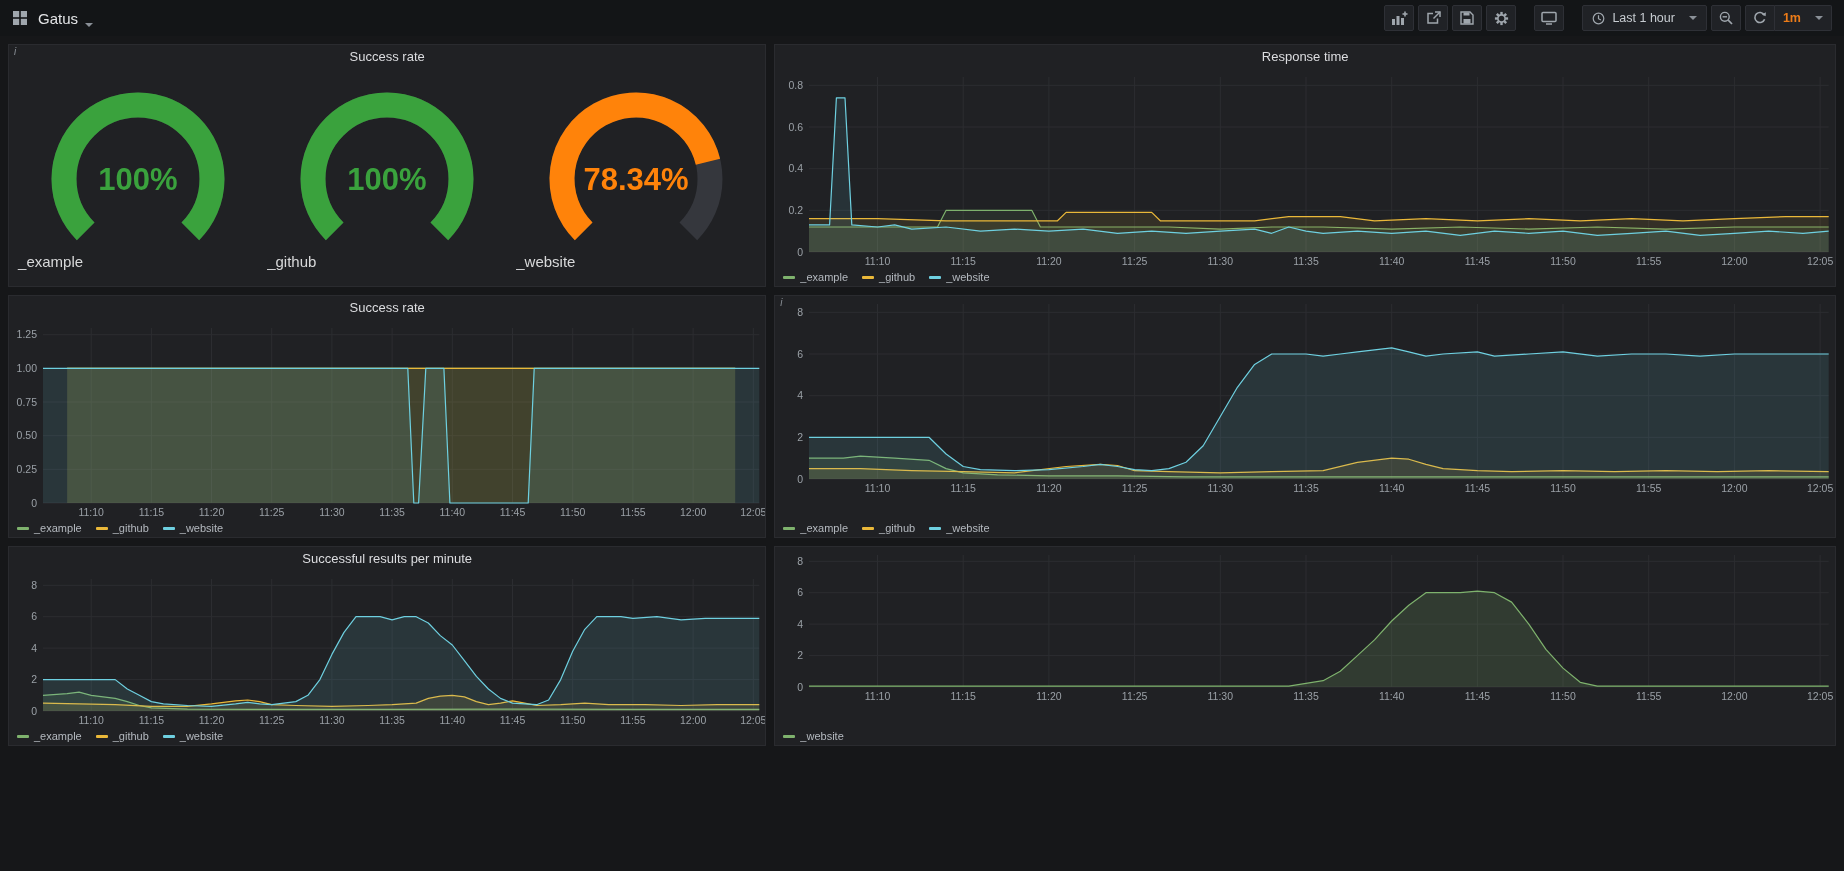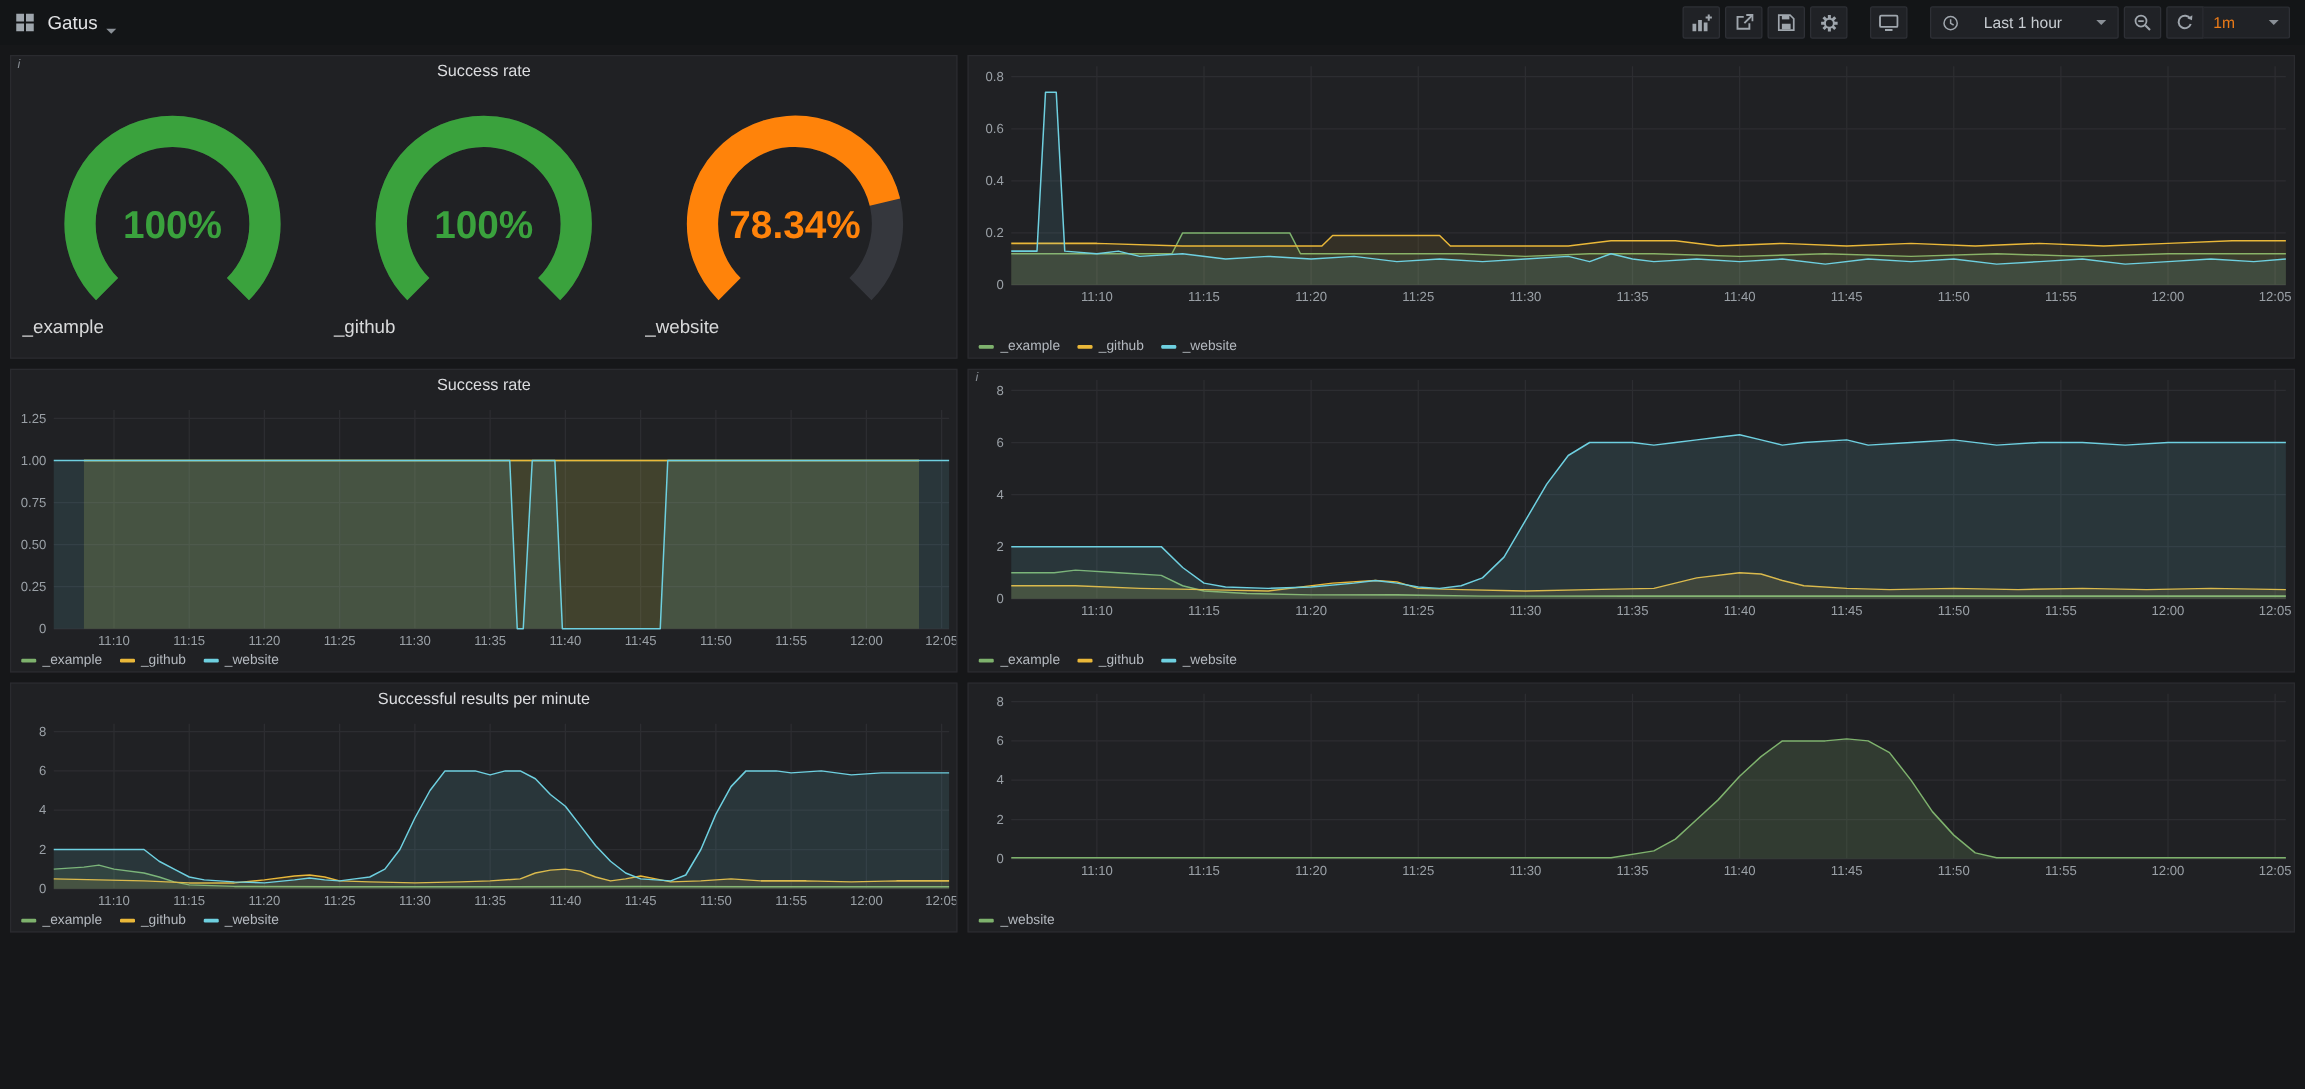--- a/index.html
+++ b/index.html
@@ -3,27 +3,27 @@
 <meta charset="utf-8">
 <style>
   *{margin:0;padding:0;box-sizing:border-box}
   html,body{width:1844px;height:871px;background:#161719;font-family:"Liberation Sans",sans-serif;color:#d8d9da;overflow:hidden}
   .navbar{height:36px;background:#131517;display:flex;align-items:center;justify-content:space-between;padding:0 12px}
   .nav-left{display:flex;align-items:center;gap:10px}
   .nav-icon{display:inline-flex;align-items:center;cursor:pointer}
   .dash-title{display:flex;align-items:flex-end;font-size:15px;font-weight:500;color:#e3e4e6;cursor:pointer}
   .caret{width:0;height:0;border-left:4px solid transparent;border-right:4px solid transparent;border-top:4px solid #8a9097;display:inline-block;margin-left:7px}
   .nav-right{display:flex;align-items:center;gap:4px}
-  .nav-btn{height:26px;background:#202226;border:1px solid #2e3036;border-radius:2px;color:#c7ccd1;display:inline-flex;align-items:center;gap:20px;padding:0 9px;font-size:12.5px;font-family:inherit;cursor:pointer}
+  .nav-btn{height:26px;background:#202226;border:1px solid #2e3036;border-radius:2px;color:#c7ccd1;display:inline-flex;align-items:center;gap:7px;padding:0 9px;font-size:12.5px;font-family:inherit;cursor:pointer}
   .icon-only{width:30px;justify-content:center;padding:0}
   .gap{width:10px}
   .refresh-group{display:inline-flex}
   .refresh-group .nav-btn:first-child{border-radius:2px 0 0 2px}
   .refresh-group .nav-btn:last-child{border-left:none;border-radius:0 2px 2px 0;padding:0 8px}
-  .orange{color:#eb7b18;font-weight:400}
+  .orange{color:#eb7b18;font-weight:700}
   .dash{display:grid;grid-template-columns:10fr 14fr;grid-template-rows:243px 243px 200px;gap:8px;padding:8px}
   .panel{background:#202124;border:1px solid #2a2b2f;position:relative;display:flex;flex-direction:column;min-height:0}
   .panel-title{height:24px;line-height:24px;text-align:center;font-size:13px;font-weight:400;color:#dcdde0;cursor:pointer;flex:0 0 auto}
   .info-corner{position:absolute;top:1px;left:5px;font-size:10px;font-style:italic;color:#8a9097;cursor:pointer;z-index:2}
   .chart{flex:1 1 auto;min-height:0;position:relative}
   .chart svg{display:block}
   .legend{flex:0 0 18px;display:flex;align-items:center;gap:14px;padding-left:8px}
   .legend-item{display:inline-flex;align-items:center;gap:5px;font-size:11px;color:#b4b9bf;cursor:pointer}
   .swatch{width:12px;height:3px;border-radius:1px;display:inline-block}
   .gauges{flex:1;display:flex;align-items:center;justify-content:space-evenly}
@@ -154,20 +154,21 @@
             <path d="M 67.67 146.33 A 74 74 0 1 1 172.33 146.33" fill="none" stroke="#35373d" stroke-width="25"></path>
             <path d="M 67.67 146.33 A 74 74 0 1 1 191.96 76.75" fill="none" stroke="#ff830a" stroke-width="25"></path>
             <text x="120" y="105" text-anchor="middle" class="gauge-value" fill="#ff830a">78.34%</text>
           </svg>
           <div class="gauge-label">_website</div>
         </div>
       </div>
   </section>
 
   <section class="panel">
+    <div class="panel-title">Response time</div>
     <div class="chart">
         <svg viewBox="0 0 1059.671875 199" width="1059.671875" height="199">
           <line x1="102.5" x2="102.5" y1="8" y2="183" stroke="#2c2d31" stroke-width="1"></line>
           <text x="102.5" y="196" text-anchor="middle" class="tick">11:10</text>
           <line x1="188.2" x2="188.2" y1="8" y2="183" stroke="#2c2d31" stroke-width="1"></line>
           <text x="188.2" y="196" text-anchor="middle" class="tick">11:15</text>
           <line x1="273.9" x2="273.9" y1="8" y2="183" stroke="#2c2d31" stroke-width="1"></line>
           <text x="273.9" y="196" text-anchor="middle" class="tick">11:20</text>
           <line x1="359.6" x2="359.6" y1="8" y2="183" stroke="#2c2d31" stroke-width="1"></line>
           <text x="359.6" y="196" text-anchor="middle" class="tick">11:25</text>

